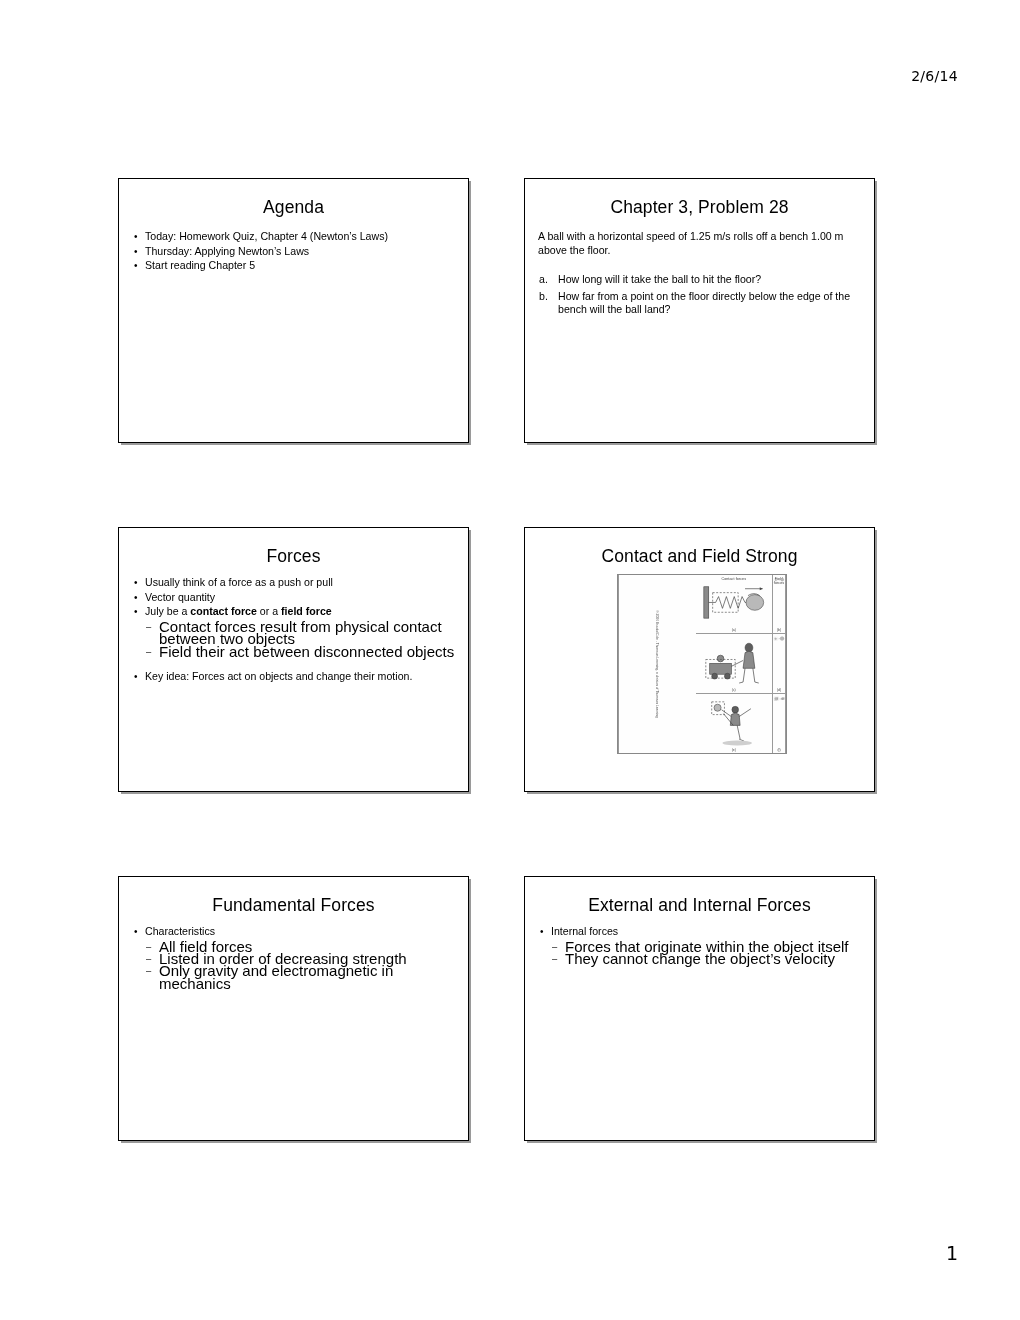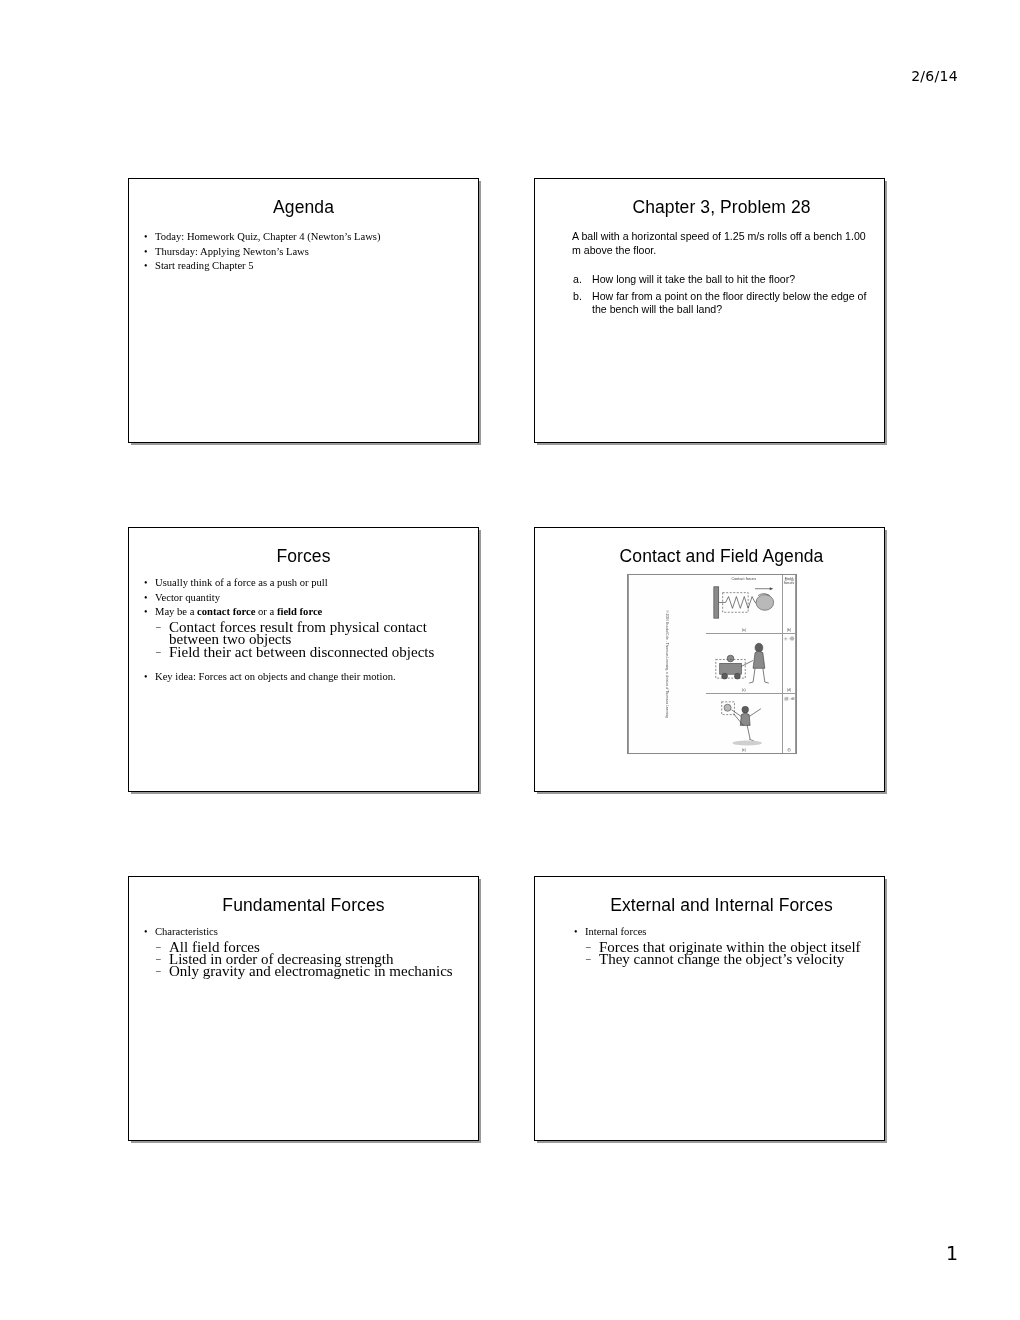--- a/index.html
+++ b/index.html
@@ -20,34 +20,34 @@
   }
   .page-footer {
     position:absolute; bottom:56px; right:62px;
     font-size:19px;
     font-family:"DejaVu Sans", sans-serif;
   }
 
   
   .handout {
     position:absolute;
-    left:128px; top:178px;
+    left:118px; top:178px;
     width:757px; height:832px;
   }
   .slide {
     position:absolute;
     width:351px; height:265px;
     background:#fff;
     border:1.6px solid #000;
     box-shadow:2.5px 2.5px 0 -0.5px #9a9a9a;
     box-sizing:border-box;
     overflow:hidden;
   }
   .col-l { left:0; }
-  .col-r { left:406px;padding-left:24px; }
+  .col-r { left:406px; }
   .row-1 { top:0; }
   .row-2 { top:349px; }
   .row-3 { top:698px; }
 
   .slide-title {
     text-align:center;
     font-size:17.5px;
     line-height:21px;
     margin:18px 14px 0 14px;
     font-weight:400;
@@ -62,21 +62,20 @@
   .body.tight { margin-top:9px; }
 
   
   ul.l1 { list-style:none; margin:0; padding:0; }
   ul.l1 > li {
     position:relative;
     padding-left:13px;
     margin-bottom:1px;
     font-size:10.6px;
     line-height:13.6px;
-    font-family:Liberation Serif, serif;
   }
   ul.l1 > li > .bt::before {
     content:"\2022";
     position:absolute; left:2px; top:0;
     font-size:10px;
   }
   ul.l2 { list-style:none; margin:2px 0 0 0; padding:0; }
   ul.l2 > li {
     position:relative;
     padding-left:14px;
@@ -208,36 +207,36 @@
     </div>
   </div>
 
   <div class="slide col-l row-2">
     <div class="slide-title">Forces</div>
     <div class="body tight">
       <ul class="l1">
         <li><span class="bt">Usually think of a force as a push or pull</span></li>
         <li><span class="bt">Vector quantity</span></li>
         <li>
-          <span class="bt"><span>May be a </span><b>contact force</b><span> or a </span><b>field force</b></span>
+          <span class="bt"><span>July be a </span><b>contact force</b><span> or a </span><b>field force</b></span>
           <ul class="l2">
             <li><span class="bt">Contact forces result from physical contact between two objects</span></li>
             <li><span class="bt">Field their act between disconnected objects</span></li>
           </ul>
         </li>
       </ul>
       <div class="spacer-line"></div>
       <ul class="l1">
         <li><span class="bt">Key idea: Forces act on objects and change their motion.</span></li>
       </ul>
     </div>
   </div>
 
   <div class="slide col-r row-2">
-    <div class="slide-title">Contact and Field Agenda</div>
+    <div class="slide-title">Contact and Field Strong</div>
 
     <div class="figure-wrap">
       <div class="fig">
 
         <div class="fig-cell">
           <div class="fig-col-head">Contact forces</div>
           <svg class="fig-art" viewBox="0 0 78 60">
             <rect x="8" y="12" width="5" height="32" class="fd"></rect>
             <path class="ln" d="M13 28 H20"></path>
             <path class="ln" d="M20 28 l3 -6 l4 12 l4 -12 l4 12 l4 -12 l4 12 l4 -12 l3 6 H53"></path>

